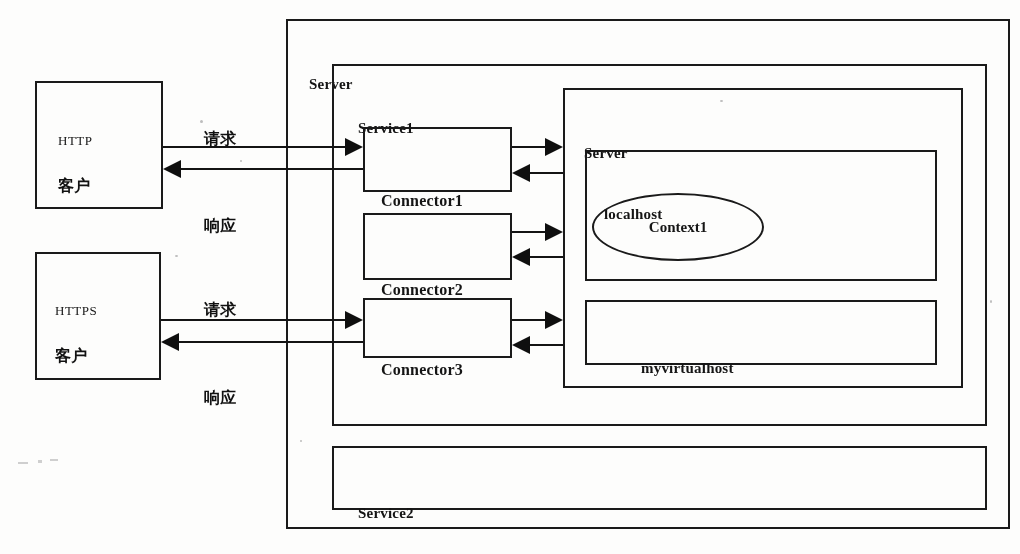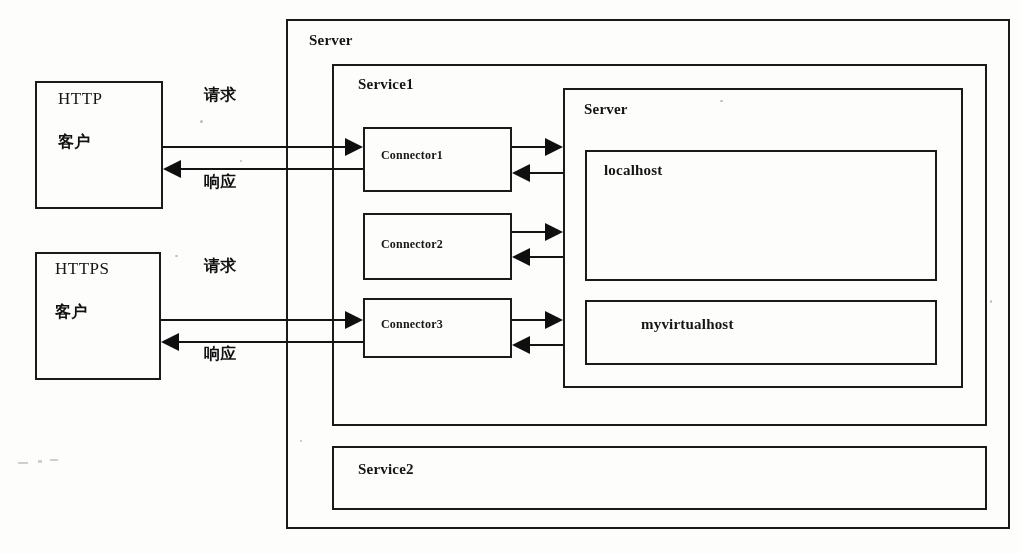--- a/index.html
+++ b/index.html
@@ -21,36 +21,37 @@
     position: absolute;
     box-sizing: border-box;
     border: 2px solid #1a1a1a;
     background: transparent;
   }
   .box-label {
     position: absolute;
     color: #151515;
     white-space: nowrap;
     letter-spacing: 0.2px;
+    margin-top: 44px;
   }
   
   .container-title {
     font-family: "Liberation Serif", serif;
     font-weight: bold;
     font-size: 15px;
   }
   .node-title {
     font-family: "Liberation Serif", serif;
     font-weight: bold;
-    font-size: 12px;
+    font-size: 16px;
   }
   .client-title {
     font-family: "Liberation Serif", serif;
     font-weight: normal;
-    font-size: 17px;
+    font-size: 13px;
     letter-spacing: 0.5px;
   }
   .cjk-label {
     font-family: "DejaVu Sans", sans-serif;
     font-weight: bold;
     font-size: 16px;
     color: #111;
   }
   .ellipse {
     position: absolute;
@@ -135,20 +136,23 @@
 
   <div class="box" style="left:363px; top:298px; width:149px; height:60px;"></div>
   <div class="box-label node-title" style="left:381px; top:317px;">Connector3</div>
 
   <div class="box" style="left:563px; top:88px; width:400px; height:300px;"></div>
   <div class="box-label container-title" style="left:584px; top:101px;">Server</div>
 
   <div class="box" style="left:585px; top:150px; width:352px; height:131px;"></div>
   <div class="box-label container-title" style="left:604px; top:162px;">localhost</div>
 
+  <div class="ellipse" style="left:592px; top:193px; width:172px; height:68px;">
+    <div class="ellipse-label">Context1</div>
+  </div>
 
 
   <div class="box" style="left:585px; top:300px; width:352px; height:65px;"></div>
   <div class="box-label container-title" style="left:641px; top:316px;">myvirtualhost</div>
 
   <div class="box" style="left:332px; top:446px; width:655px; height:64px;"></div>
   <div class="box-label container-title" style="left:358px; top:461px;">Service2</div>
 
   <div class="hline" style="left:163px; top:146px; width:182px;"></div>
   <div class="arrowhead arrow-right" style="left:345px; top:138px;"></div>

